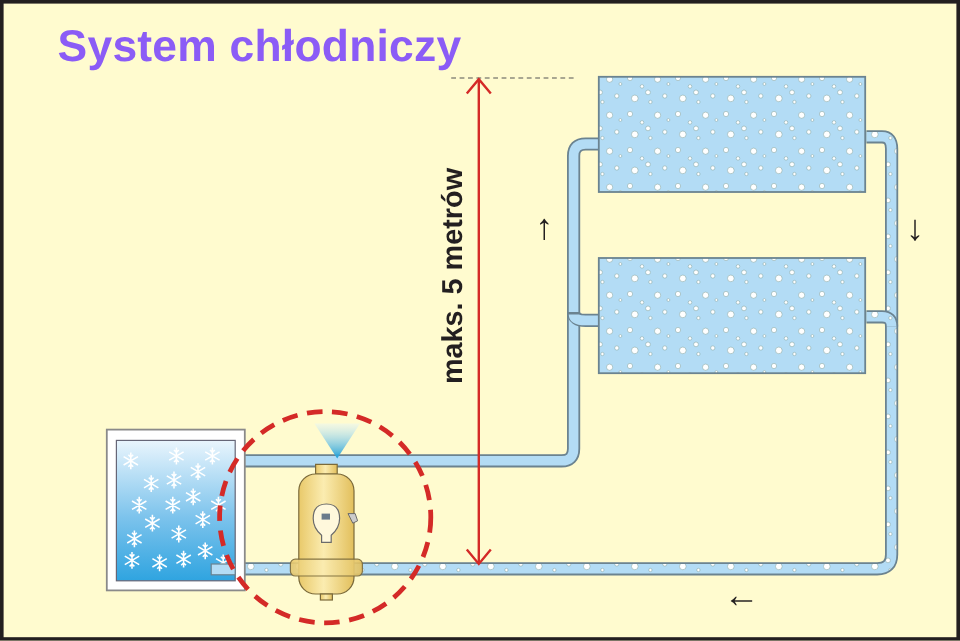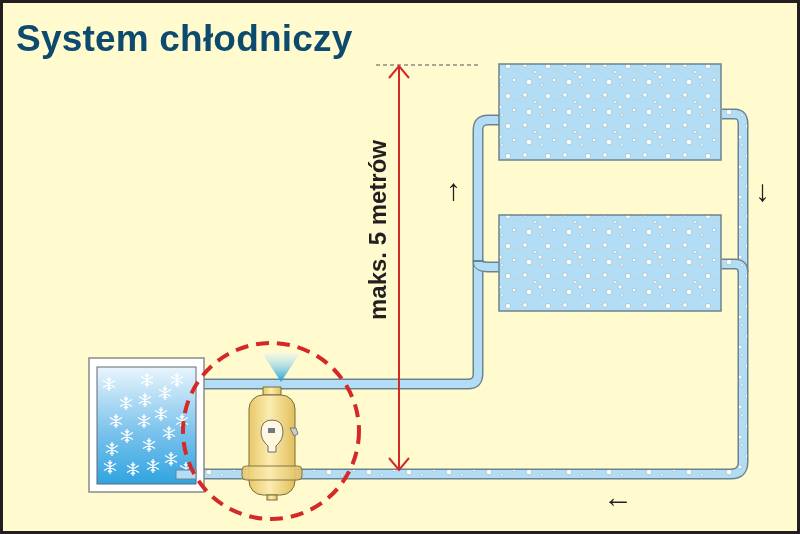--- a/index.html
+++ b/index.html
@@ -1,18 +1,18 @@
 <!DOCTYPE html>
 <html><head>
 <meta charset="utf-8">
 <style>
   html, body { margin:0; padding:0; background:#fffbcf; }
   body { width:800px; height:534px; overflow:hidden; position:relative; font-family:"Liberation Sans", sans-serif; }
   #frame { position:absolute; left:0; top:0; width:800px; height:534px; box-sizing:border-box; border:3px solid #231f20; background:#fffbcf; }
-  #title { position:absolute; left:16px; top:18px; font-size:37px; font-weight:bold; color:#0c4a6e; letter-spacing:0.2px; }
+  #title { position:absolute; left:48px; top:18px; font-size:37px; font-weight:bold; color:#8b5cf6; letter-spacing:0.2px; }
   #height-label { position:absolute; left:378px; top:230px; transform:translate(-50%,-50%) rotate(-90deg); font-size:24px; font-weight:bold; color:#231f20; white-space:nowrap; }
   svg { position:absolute; left:0; top:0; }
   .flow-arrow { position:absolute; font-size:30px; color:#231f20; line-height:1; }
 </style>
 </head>
 <body>
 
 <div id="frame"></div>
 
 <svg width="800" height="534">

